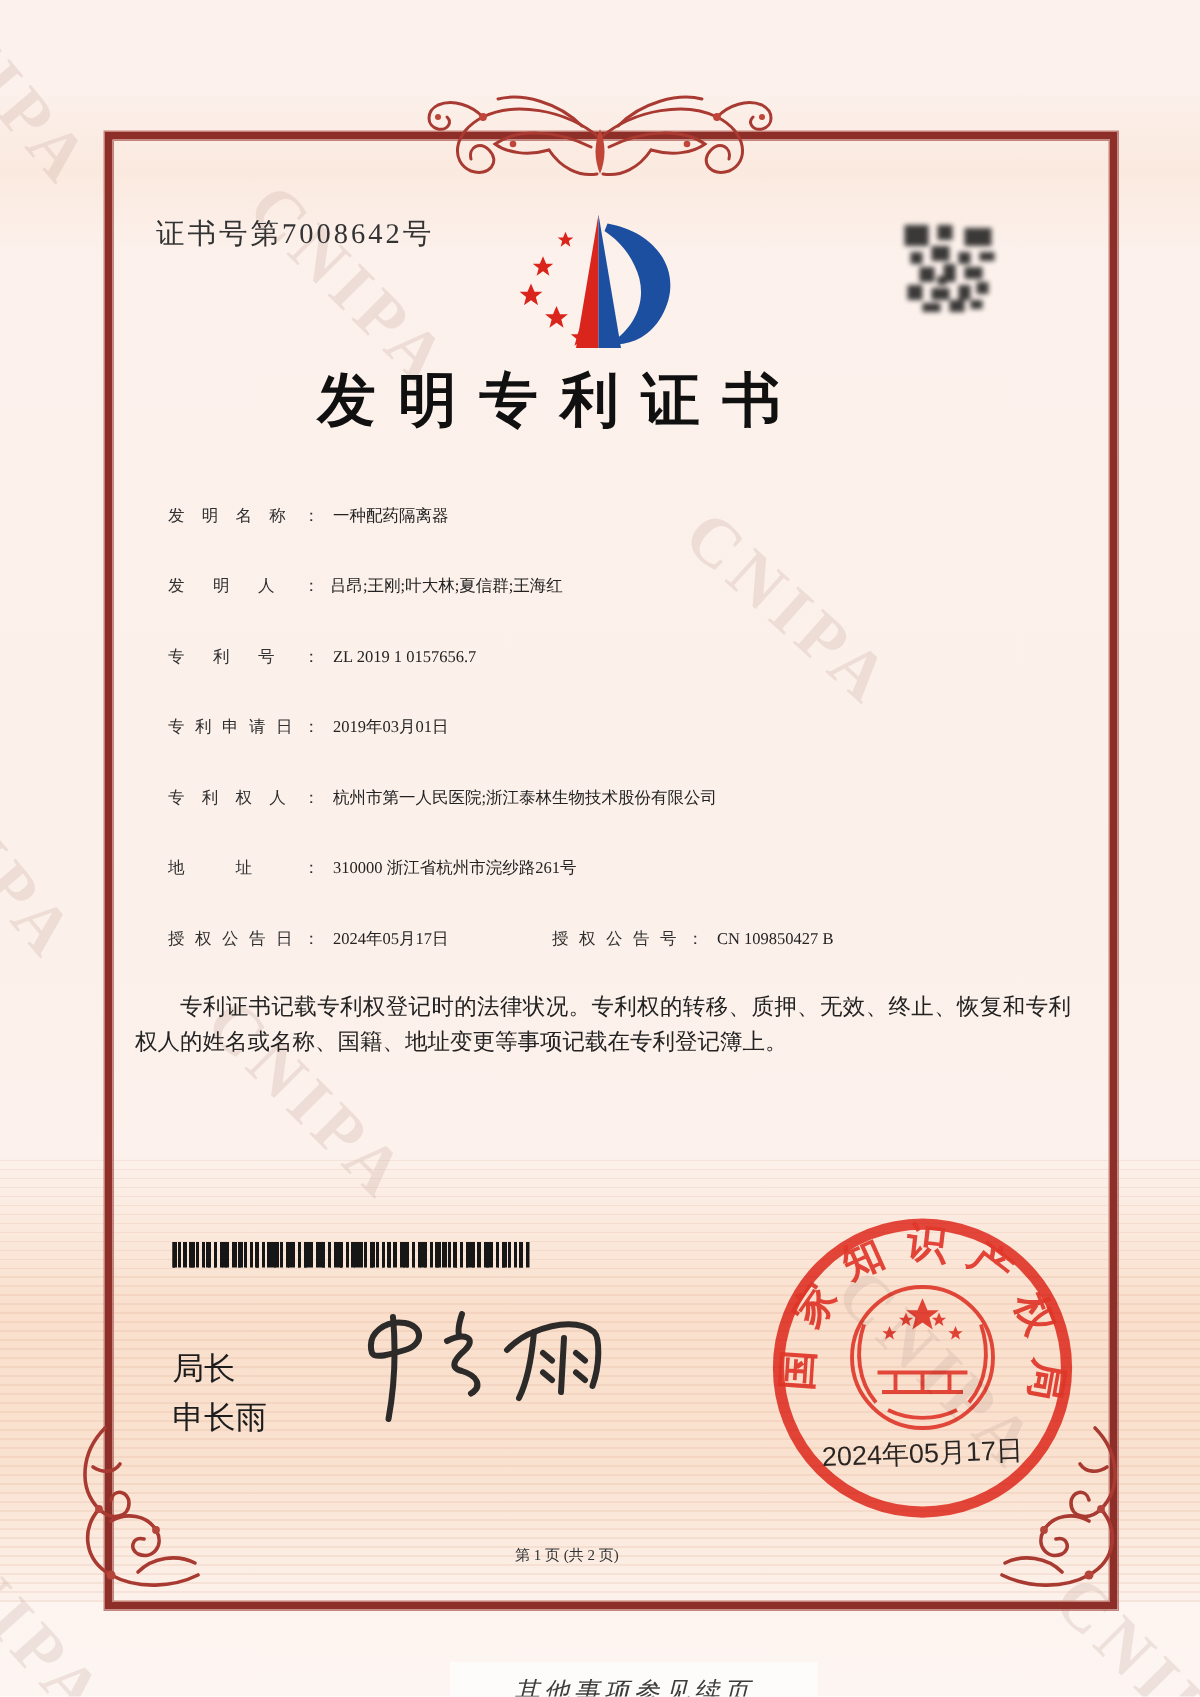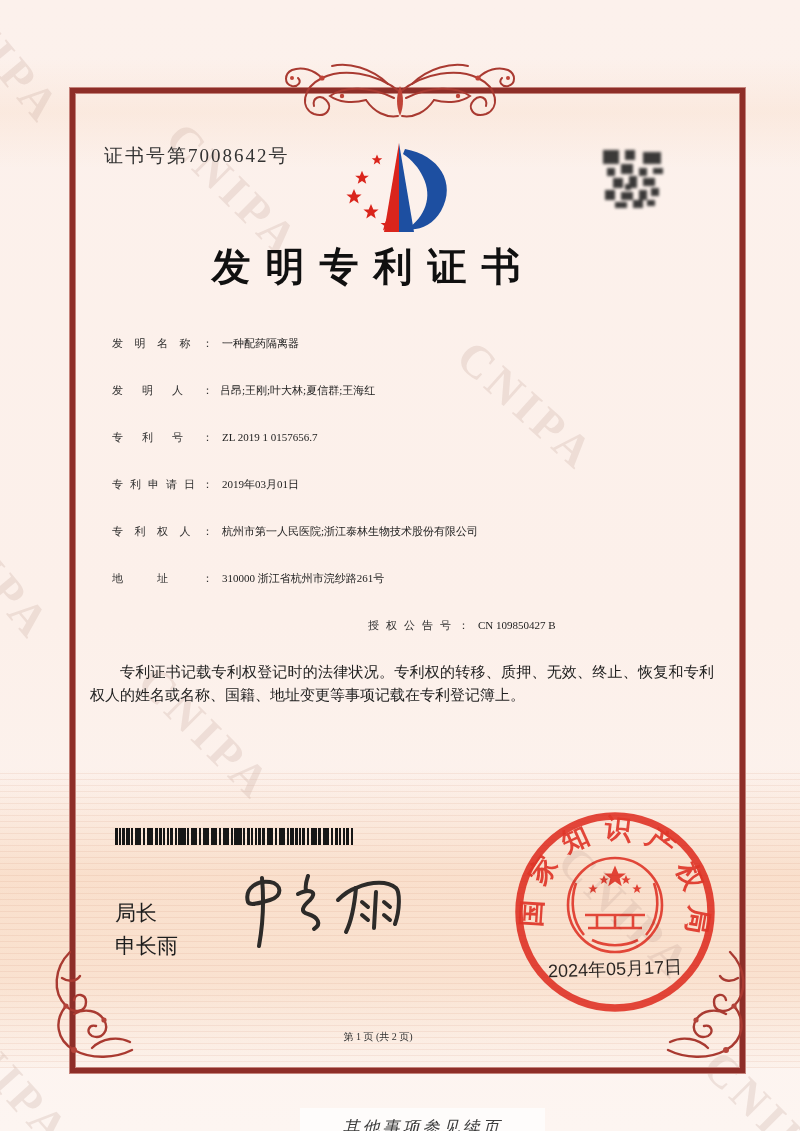--- a/index.html
+++ b/index.html
@@ -180,20 +180,21 @@
 <div class="abs row" style="top:477px;">
   <span class="flabel">专利申请日：</span><span class="fvalue">2019年03月01日</span>
 </div>
 <div class="abs row" style="top:524px;">
   <span class="flabel">专利权人：</span><span class="fvalue">杭州市第一人民医院;浙江泰林生物技术股份有限公司</span>
 </div>
 <div class="abs row" style="top:571px;">
   <span class="flabel">地址：</span><span class="fvalue">310000 浙江省杭州市浣纱路261号</span>
 </div>
 <div class="abs row" style="top:618px;width:620px;">
+  <span><span class="flabel">授权公告日：</span><span class="fvalue">2024年05月17日</span></span>
   <span class="grant2"><span class="flabel">授权公告号：</span><span class="fvalue">CN 109850427 B</span></span>
 </div>
 
 <div class="abs paras">
   <p>专利证书记载专利权登记时的法律状况。专利权的转移、质押、无效、终止、恢复和专利权人的姓名或名称、国籍、地址变更等事项记载在专利登记簿上。</p>
 </div>
 
 <div class="abs barcode"></div>
 
 <div class="abs officer">

